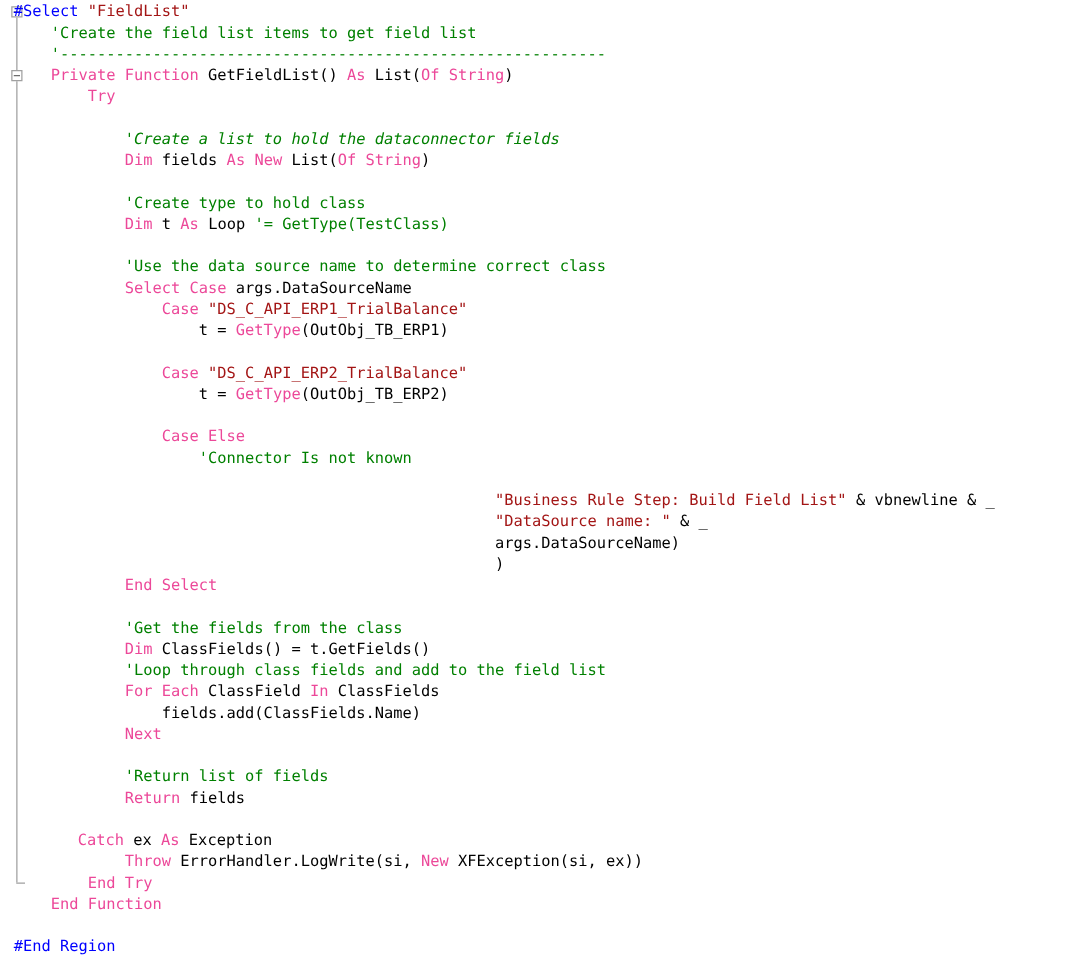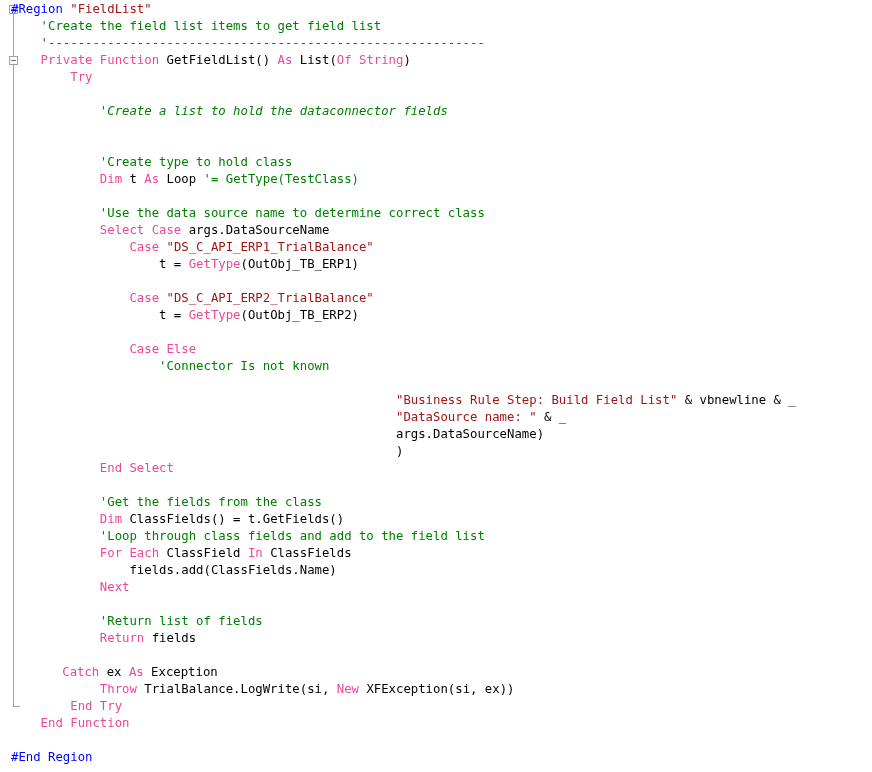--- a/index.html
+++ b/index.html
@@ -95,26 +95,27 @@
 <div id="editor">
 
   <div id="outline-margin">
       <div class="outline-guide" style="top: 12px; height: 694px;"></div>
       <div class="outline-guide-end" style="top: 706px; left: 13px;"></div>
       <div class="collapse-box" style="top: 5px; left: 9px;"></div>
       <div class="collapse-box" style="top: 56px; left: 9px;"></div>
     </div>
 
   <div id="code">
-      <div class="line" style="top: 1px; left: 11px;"><span class="tok pp">#Region</span><span class="tok id"> </span><span class="tok str">"FieldList"</span></div>
+      <div class="line" style="top: 1px; left: 11px;"><span class="tok pp">#Select</span><span class="tok id"> </span><span class="tok str">"FieldList"</span></div>
       <div class="line" style="top: 18px; left: 11px;"><span class="tok cmt">    'Create the field list items to get field list</span></div>
       <div class="line" style="top: 35px; left: 11px;"><span class="tok cmt">    '-----------------------------------------------------------</span></div>
       <div class="line" style="top: 52px; left: 11px;"><span class="tok kw">    Private Function </span><span class="tok id">GetFieldList() </span><span class="tok kw">As </span><span class="tok id">List(</span><span class="tok kw">Of String</span><span class="tok id">)</span></div>
       <div class="line" style="top: 69px; left: 11px;"><span class="tok kw">        Try</span></div>
       <div class="line" style="top: 103px; left: 11px; font-style: italic;"><span class="tok cmt">            'Create a list to hold the dataconnector fields</span></div>
+      <div class="line" style="top: 120px; left: 11px;"><span class="tok kw">            Dim </span><span class="tok id">fields </span><span class="tok kw">As New </span><span class="tok id">List(</span><span class="tok kw">Of String</span><span class="tok id">)</span></div>
       <div class="line" style="top: 154px; left: 11px;"><span class="tok cmt">            'Create type to hold class</span></div>
       <div class="line" style="top: 171px; left: 11px;"><span class="tok kw">            Dim </span><span class="tok id">t </span><span class="tok kw">As </span><span class="tok id">Loop </span><span class="tok cmt">'= GetType(TestClass)</span></div>
       <div class="line" style="top: 205px; left: 11px;"><span class="tok cmt">            'Use the data source name to determine correct class</span></div>
       <div class="line" style="top: 222px; left: 11px;"><span class="tok kw">            Select Case </span><span class="tok id">args.DataSourceName</span></div>
       <div class="line" style="top: 239px; left: 11px;"><span class="tok kw">                Case </span><span class="tok str">"DS_C_API_ERP1_TrialBalance"</span></div>
       <div class="line" style="top: 256px; left: 11px;"><span class="tok id">                    t = </span><span class="tok kw">GetType</span><span class="tok id">(OutObj_TB_ERP1)</span></div>
       <div class="line" style="top: 290px; left: 11px;"><span class="tok kw">                Case </span><span class="tok str">"DS_C_API_ERP2_TrialBalance"</span></div>
       <div class="line" style="top: 307px; left: 11px;"><span class="tok id">                    t = </span><span class="tok kw">GetType</span><span class="tok id">(OutObj_TB_ERP2)</span></div>
       <div class="line" style="top: 341px; left: 11px;"><span class="tok kw">                Case Else</span></div>
       <div class="line" style="top: 358px; left: 11px;"><span class="tok cmt">                    'Connector Is not known</span></div>
@@ -125,19 +126,19 @@
       <div class="line" style="top: 460px; left: 11px;"><span class="tok kw">            End Select</span></div>
       <div class="line" style="top: 494px; left: 11px;"><span class="tok cmt">            'Get the fields from the class</span></div>
       <div class="line" style="top: 511px; left: 11px;"><span class="tok kw">            Dim </span><span class="tok id">ClassFields() = t.GetFields()</span></div>
       <div class="line" style="top: 528px; left: 11px;"><span class="tok cmt">            'Loop through class fields and add to the field list</span></div>
       <div class="line" style="top: 545px; left: 11px;"><span class="tok kw">            For Each </span><span class="tok id">ClassField </span><span class="tok kw">In </span><span class="tok id">ClassFields</span></div>
       <div class="line" style="top: 562px; left: 11px;"><span class="tok id">                fields.add(ClassFields.Name)</span></div>
       <div class="line" style="top: 579px; left: 11px;"><span class="tok kw">            Next</span></div>
       <div class="line" style="top: 613px; left: 11px;"><span class="tok cmt">            'Return list of fields</span></div>
       <div class="line" style="top: 630px; left: 11px;"><span class="tok kw">            Return </span><span class="tok id">fields</span></div>
       <div class="line" style="top: 664px; left: 3px;"><span class="tok kw">        Catch </span><span class="tok id">ex </span><span class="tok kw">As </span><span class="tok id">Exception</span></div>
-      <div class="line" style="top: 681px; left: 11px;"><span class="tok kw">            Throw </span><span class="tok id">TrialBalance.LogWrite(si, </span><span class="tok kw">New </span><span class="tok id">XFException(si, ex))</span></div>
+      <div class="line" style="top: 681px; left: 11px;"><span class="tok kw">            Throw </span><span class="tok id">ErrorHandler.LogWrite(si, </span><span class="tok kw">New </span><span class="tok id">XFException(si, ex))</span></div>
       <div class="line" style="top: 698px; left: 11px;"><span class="tok kw">        End Try</span></div>
       <div class="line" style="top: 715px; left: 11px;"><span class="tok kw">    End Function</span></div>
       <div class="line" style="top: 749px; left: 11px;"><span class="tok pp">#End Region</span></div>
     </div>
 
 </div>
 
 </body></html>

